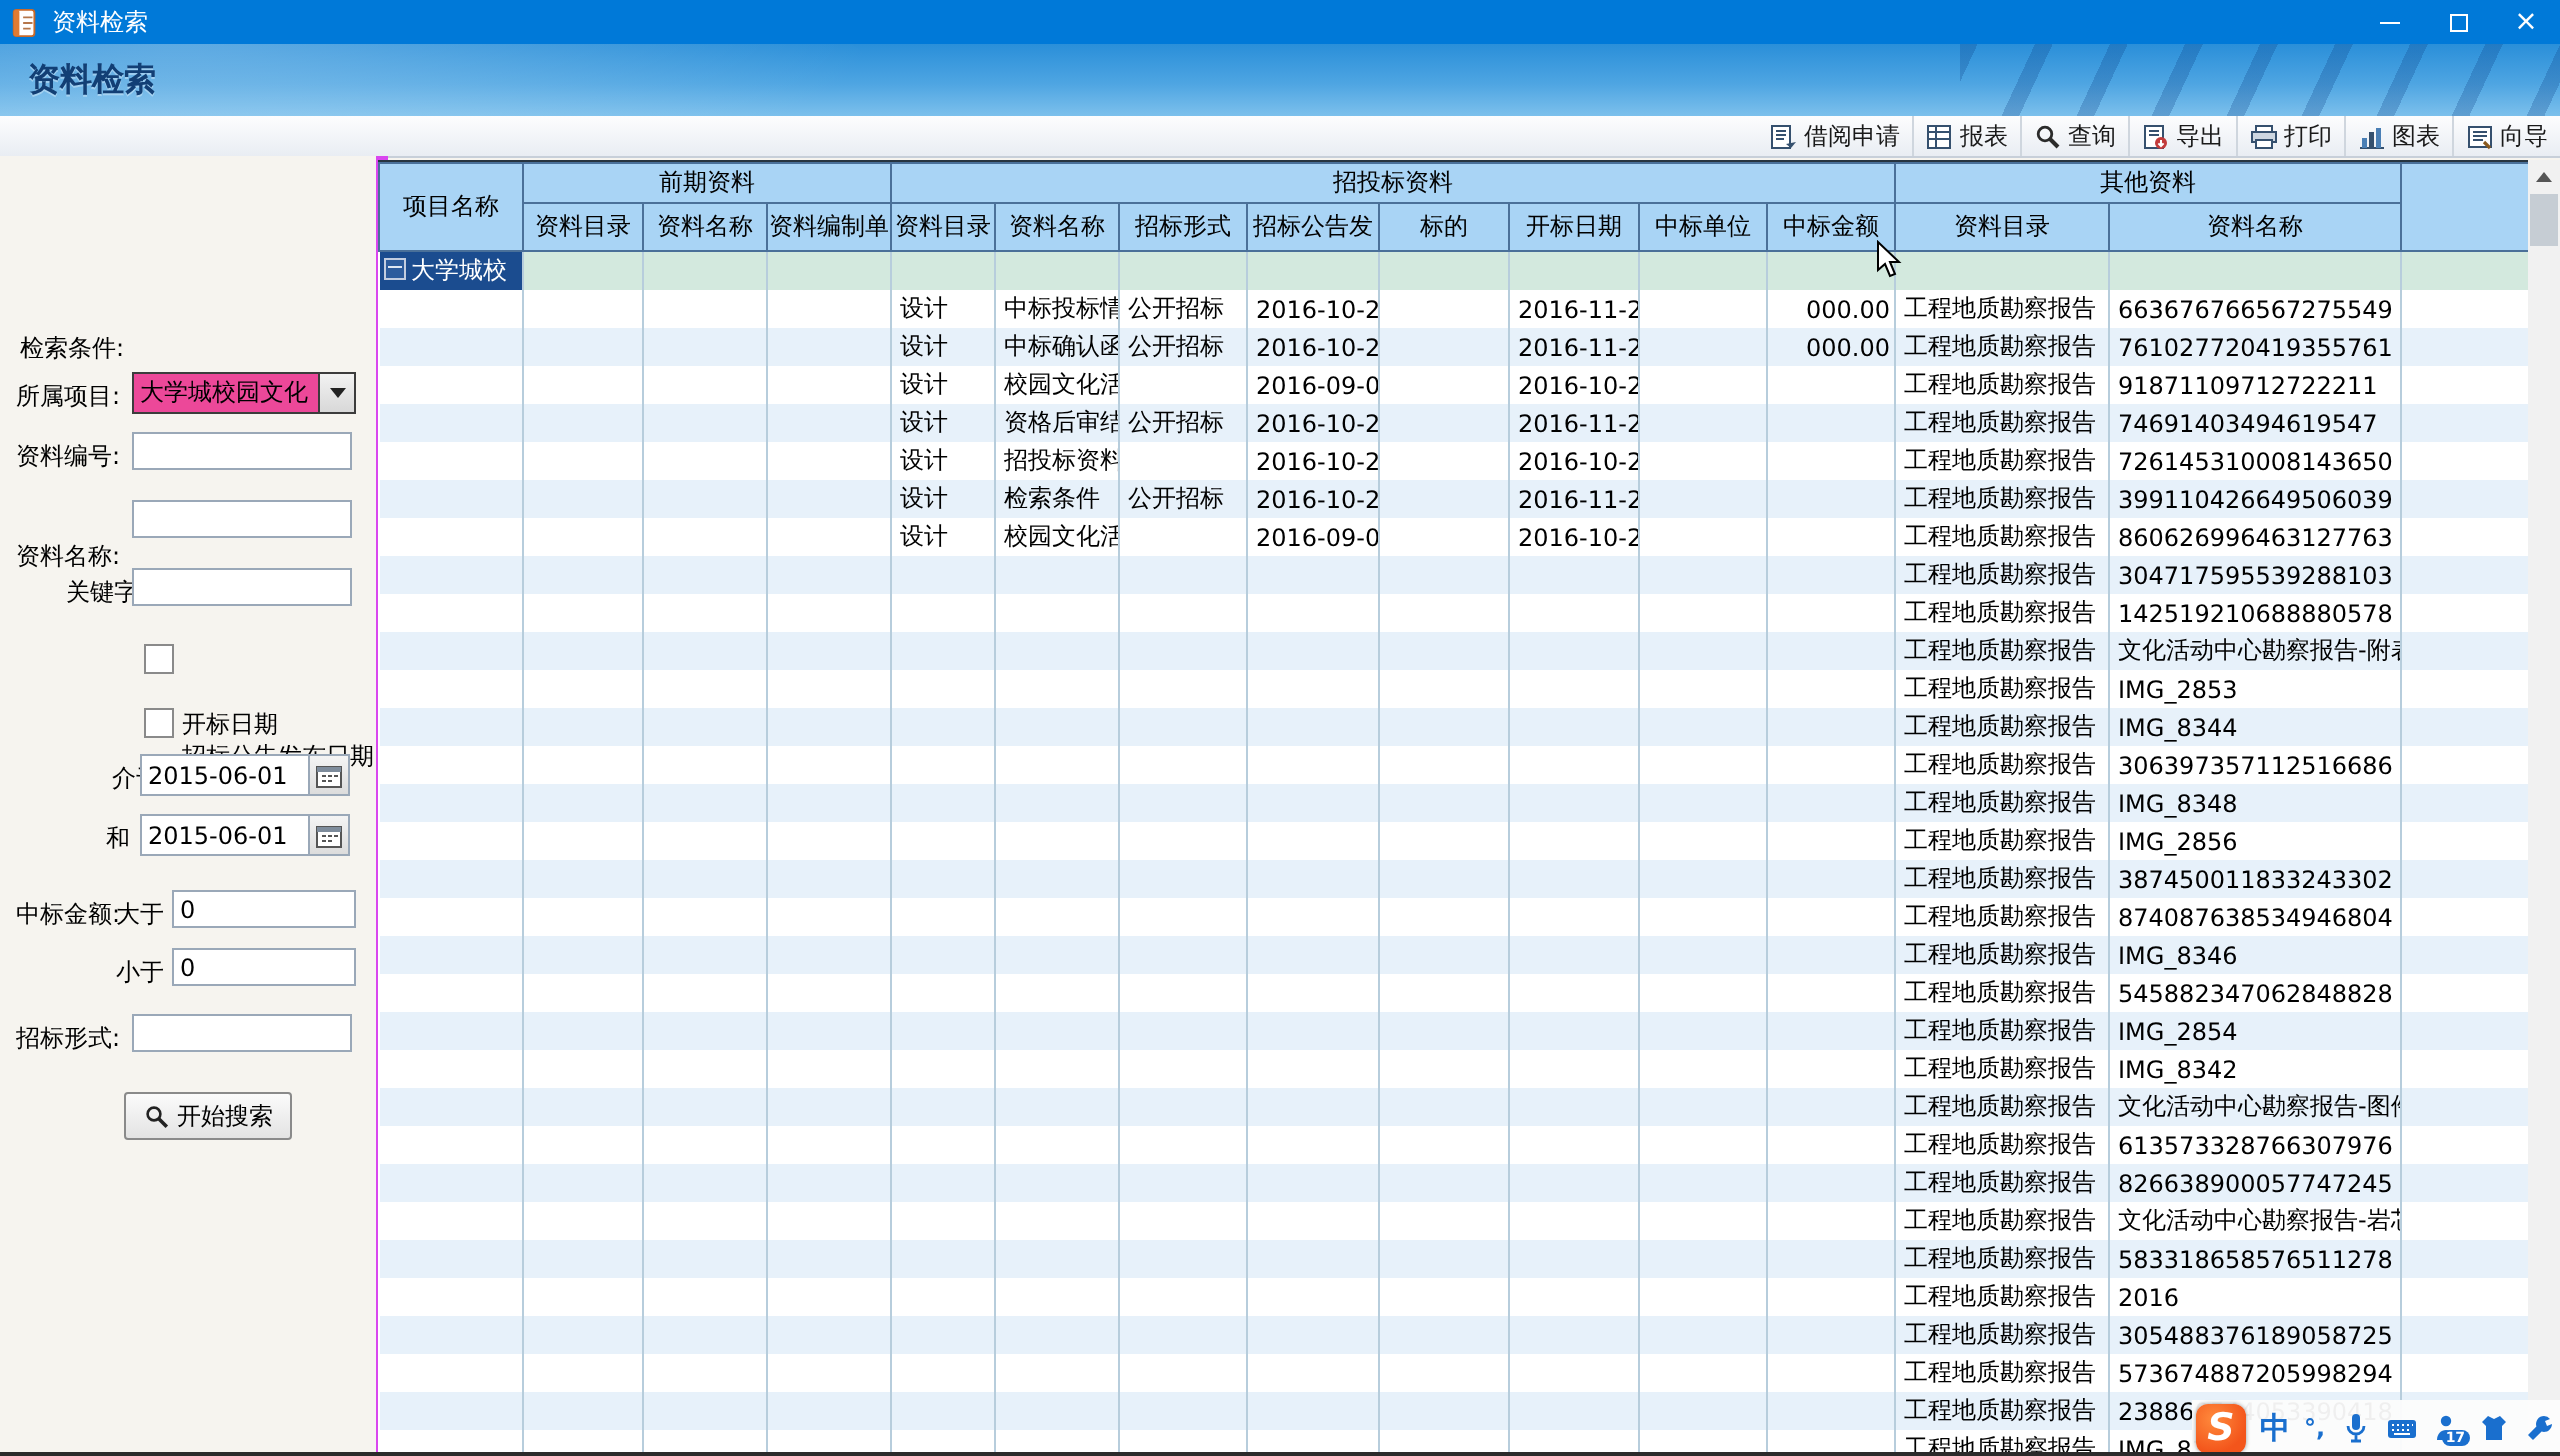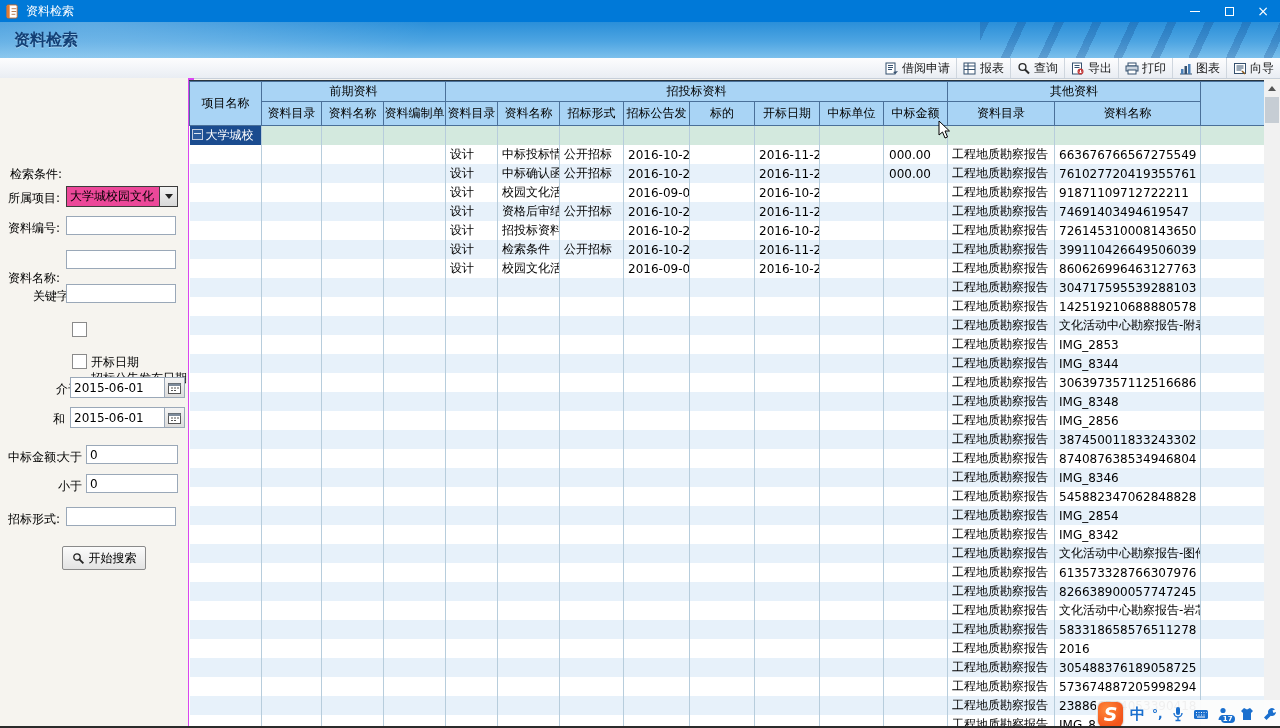--- a/index.html
+++ b/index.html
@@ -43,41 +43,41 @@
   .lbl{position:absolute;color:#000;white-space:nowrap;}
   .tbox{position:absolute;background:#fff;border:1px solid #9aa8b8;height:19px;box-sizing:border-box;
         font-size:12px;padding:1px 3px;font-family:inherit;width:110px;}
   .combo{position:absolute;left:66px;top:108px;width:112px;height:21px;border:1px solid #3c3c3c;background:#ec4899;
         box-sizing:border-box;display:flex;align-items:center;}
   .combo .combo-val{flex:1;padding-left:3px;white-space:nowrap;overflow:hidden;}
   .combo .combo-arrow{width:17px;height:100%;background:linear-gradient(180deg,#f2f2f2,#d8d8d8);
         border-left:1px solid #3c3c3c;display:flex;align-items:center;justify-content:center;}
   .combo .combo-arrow::after{content:"";border:4px solid transparent;border-top:5px solid #222;margin-top:4px;}
   .chk{position:absolute;width:13px;height:13px;border:1px solid #8a8a8a;background:#fff;}
-  .datebox{position:absolute;width:115px;height:21px;border:1px solid #9aa8b8;background:#fff;box-sizing:border-box;
+  .datebox{position:absolute;width:105px;height:21px;border:1px solid #9aa8b8;background:#fff;box-sizing:border-box;
         display:flex;align-items:center;}
   .datebox .d-val{flex:1;padding-left:3px;font-size:12px;}
   .datebox .d-btn{width:19px;height:19px;background:linear-gradient(180deg,#f4f4f4,#dcdcdc);
         border-left:1px solid #9aa8b8;display:flex;align-items:center;justify-content:center;}
   #search-btn{position:absolute;left:62px;top:468px;width:84px;height:24px;
         background:linear-gradient(180deg,#fbfbfb,#e3e3e3);border:1px solid #8a8a8a;border-radius:2px;
         display:flex;align-items:center;justify-content:center;gap:4px;font-size:12px;font-family:inherit;}
 
   
   #grid-wrap{left:189px;top:80px;width:1075px;height:648px;overflow:hidden;background:#fff;border-top:1px solid #27343f;}
   table{border-collapse:collapse;table-layout:fixed;width:1075px;}
   th{background:#a9d4f5;font-weight:normal;font-size:12px;color:#000;
      border:1px solid #4a7099;padding:0;white-space:nowrap;overflow:hidden;}
   tr.h1 th{height:19px;}
   tr.h2 th{height:23px;}
   td{font-size:12px;color:#000;padding:0 4px;white-space:nowrap;overflow:hidden;height:19px;
      border-right:1px solid #b7cddc;}
   tr.data-row{background:#fff;margin-top:20px;}
   tr.data-row.stripe{background:#e7f1fa;}
-  td.num{text-align:right;padding-right:16px;}
+  td.num{text-align:right;padding-right:2px;}
   tr.tree-row td{background:#d3e9de;}
   td.tree-cell{background:#1b4c8f !important;color:#fff;padding:0 2px;}
   .expander{display:inline-block;width:9px;height:9px;border:1px solid #c2cde0;background:#2c5c9d;
      position:relative;vertical-align:-1px;margin-right:3px;}
   .expander::after{content:"";position:absolute;left:1px;right:1px;top:3px;height:1px;background:#dfe8f4;}
 
   
   #vscroll{left:1264px;top:80px;width:16px;height:648px;background:#f1f1f1;}
   #vscroll .sb-up{position:absolute;left:0;top:0;width:16px;height:17px;background:#f1f1f1;
      display:flex;align-items:center;justify-content:center;}

